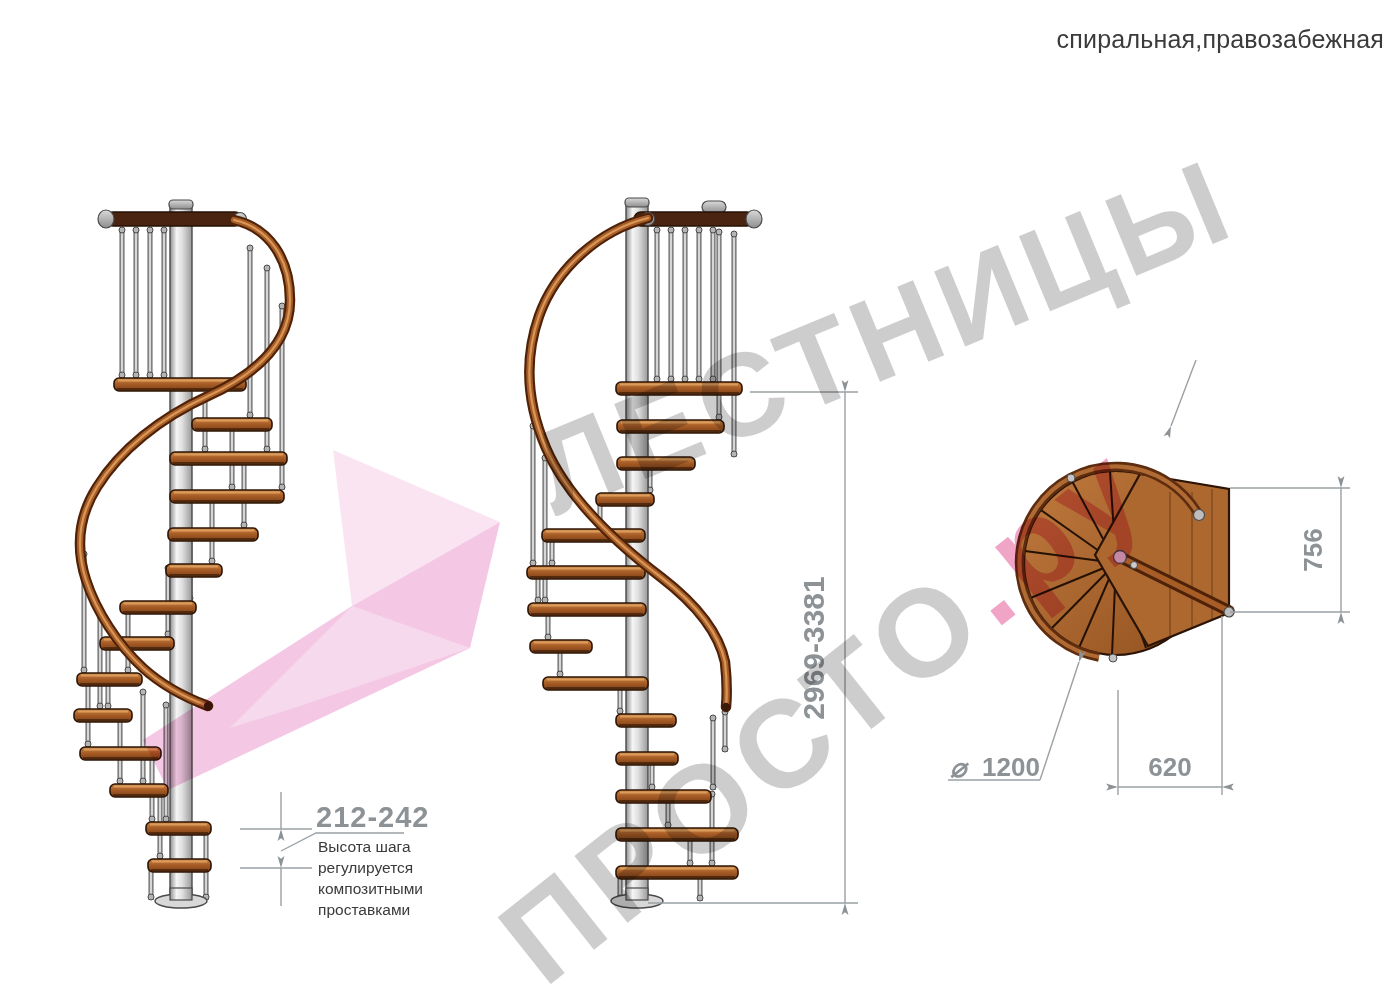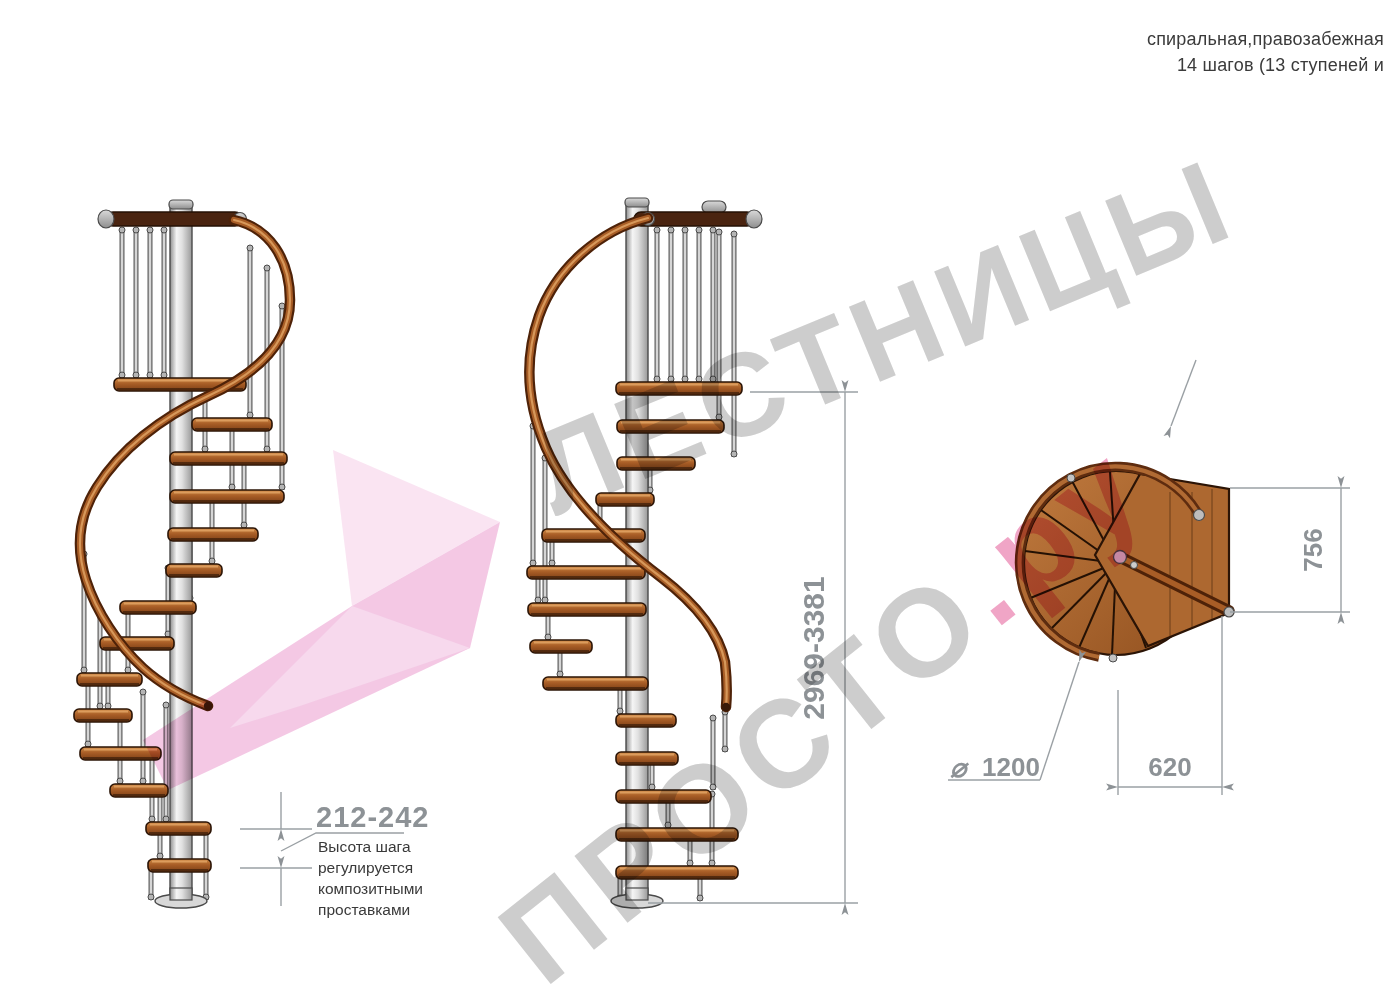--- a/index.html
+++ b/index.html
@@ -1,20 +1,20 @@
 <!DOCTYPE html>
 <html><head>
 <meta charset="utf-8">
 <style>
   html,body{margin:0;padding:0;background:#ffffff;}
   #page{position:relative;width:1400px;height:1000px;background:#ffffff;overflow:hidden;
         font-family:"Liberation Sans",sans-serif;}
   #art{position:absolute;left:0;top:0;width:1400px;height:1000px;}
   .hdr{position:absolute;top:26px;right:16px;text-align:right;color:#3b3b3b;
-       font-size:18px;line-height:26px;font-weight:500;letter-spacing:.2px;}
+       font-size:25px;line-height:26px;font-weight:500;letter-spacing:.2px;}
   .wm{position:absolute;white-space:nowrap;font-weight:700;color:#c9c9c9;
       mix-blend-mode:multiply;opacity:.92;transform-origin:left bottom;z-index:5;
       font-family:"Liberation Sans",sans-serif;}
   #wm-line1{left:562px;top:415px;font-size:118px;letter-spacing:7px;transform:rotate(-22.5deg);height:118px;line-height:118px;}
   #wm-line2{left:556px;top:880px;font-size:124px;letter-spacing:9px;transform:rotate(-38.5deg);height:124px;line-height:124px;}
   .wm .pink{color:#ef9dc1;}
   .dim-txt{font-family:"Liberation Sans",sans-serif;font-weight:700;fill:#8d9296;}
   .note-txt{font-family:"Liberation Sans",sans-serif;fill:#3a3a3a;font-size:15.5px;}
 </style>
 </head>
@@ -440,18 +440,17 @@
     <text class="note-txt" x="318" y="894">композитными</text>
     <text class="note-txt" x="318" y="915">проставками</text>
     <text class="dim-txt" font-size="26" text-anchor="middle" transform="translate(1322,550) rotate(-90)">756</text>
     <text class="dim-txt" font-size="26" x="1170" y="776" text-anchor="middle">620</text>
     <text class="dim-txt" font-size="27" x="950" y="777" font-style="italic">⌀</text>
     <text class="dim-txt" font-size="26" x="982" y="776">1200</text>
   </svg>
 
   <div class="hdr">
     <div>спиральная,правозабежная</div>
-    <div>14 шагов (13 ступеней и</div>
   </div>
 
   <div id="wm-line1" class="wm">ЛЕСТНИЦЫ</div>
   <div id="wm-line2" class="wm"><span>ПРОСТО</span><span class="pink">.ру</span></div>
 </div>
 
 </body></html>

